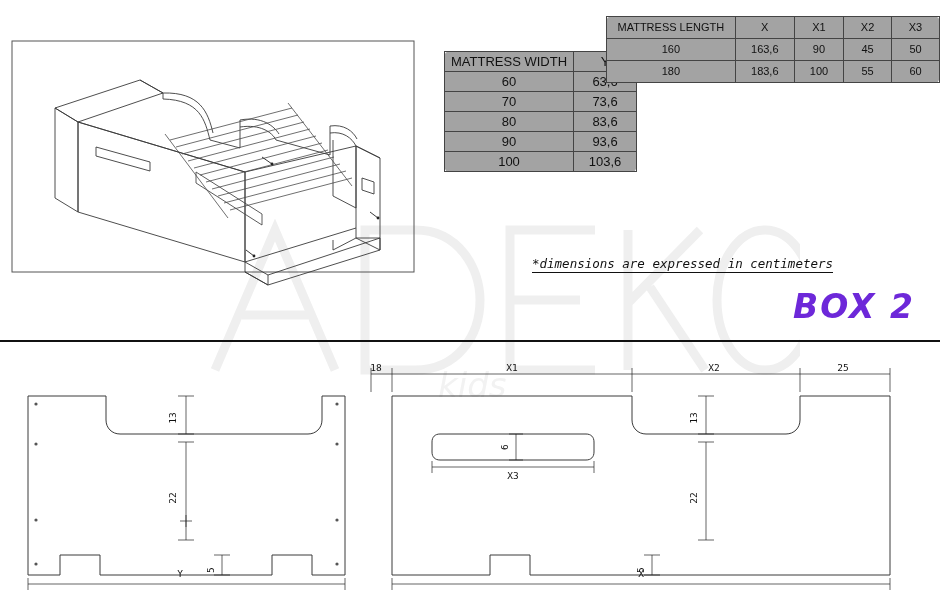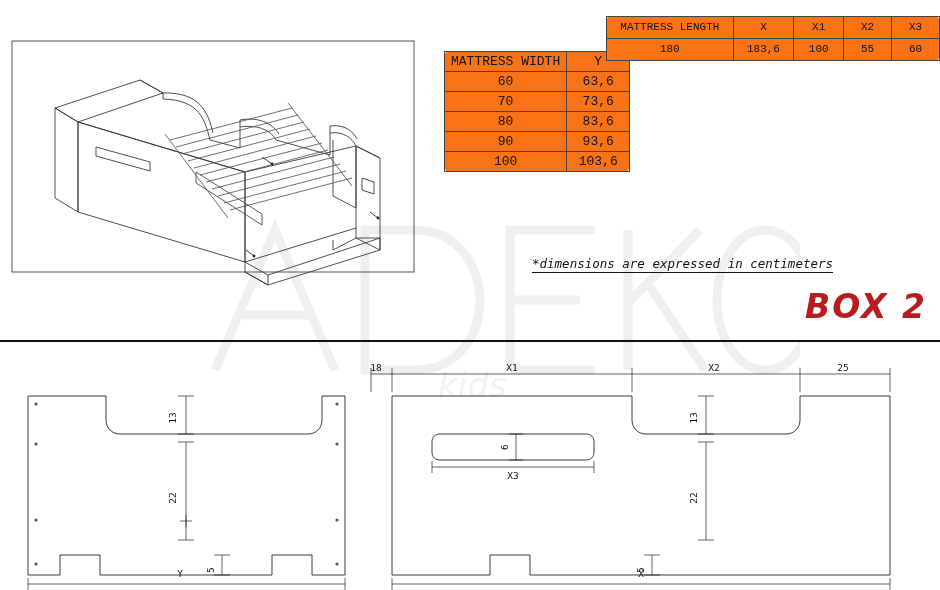--- a/index.html
+++ b/index.html
@@ -15,22 +15,22 @@
     font-family: "DejaVu Sans Mono", monospace;
     color: #1a1a1a;
   }
   .root {
     position: absolute;
     inset: 0;
   }
   
   table.spec {
     border-collapse: collapse;
-    font-family: Liberation Mono, monospace;
-    background: #f97316;
+    font-family: Liberation Sans, sans-serif;
+    background: #a3a3a3;
     border-radius: 6px;
   }
   table.spec td, table.spec th {
     border: 1px solid #444;
     text-align: center;
     font-weight: normal;
     color: #111;
     white-space: nowrap;
   }
   
@@ -87,22 +87,21 @@
   }
   #title {
     position: absolute;
     left: 793px;
     top: 287px;
     font-family: "DejaVu Sans", sans-serif;
     font-style: italic;
     font-weight: bold;
     font-size: 33px;
     letter-spacing: 2px;
-    color: #b91c1c;
-    margin-left: 12px;
+    color: #6d28d9;
   }
   
   #watermark {
     position: absolute;
     left: 180px;
     top: 175px;
     width: 620px;
     height: 230px;
     pointer-events: none;
   }
@@ -335,20 +334,27 @@
       <tr>
         <th>MATTRESS LENGTH</th>
         <th>X</th>
         <th>X1</th>
         <th>X2</th>
         <th>X3</th>
       </tr>
     </thead>
     <tbody>
       <tr>
+        <td>160</td>
+        <td>163,6</td>
+        <td>90</td>
+        <td>45</td>
+        <td>50</td>
+      </tr>
+      <tr>
         <td>180</td>
         <td>183,6</td>
         <td>100</td>
         <td>55</td>
         <td>60</td>
       </tr>
     </tbody>
   </table>
 
   <div id="note">*dimensions are expressed in centimeters</div>

